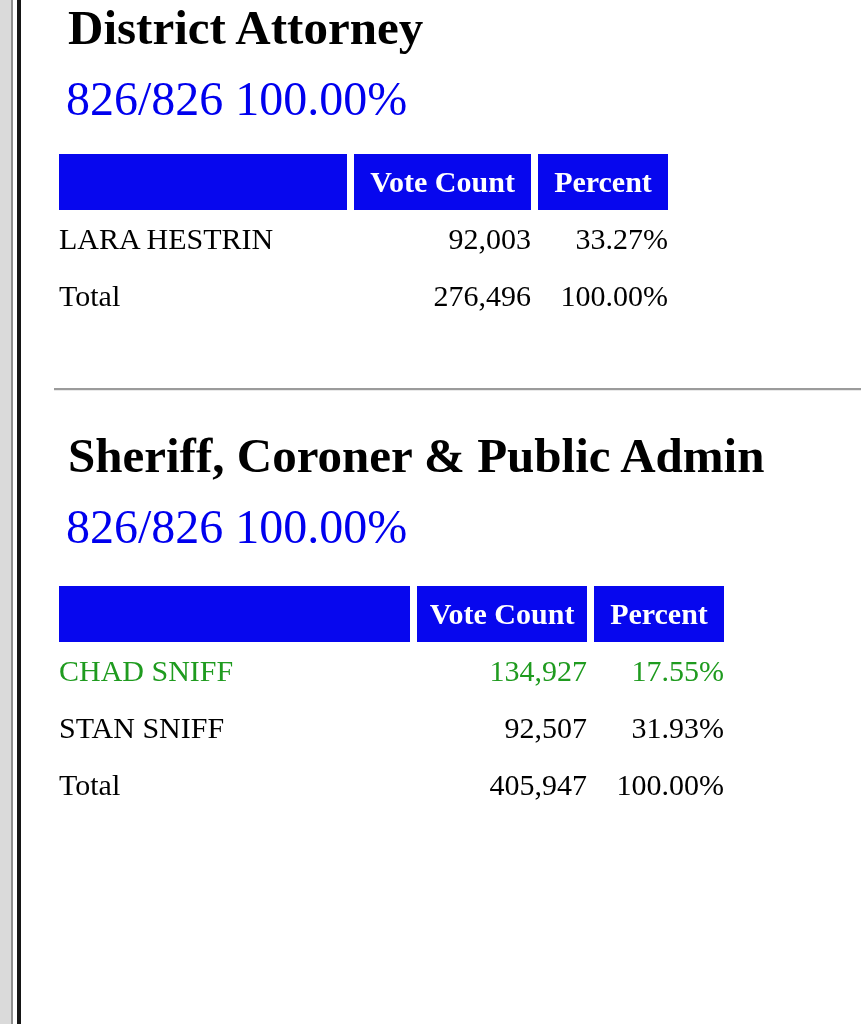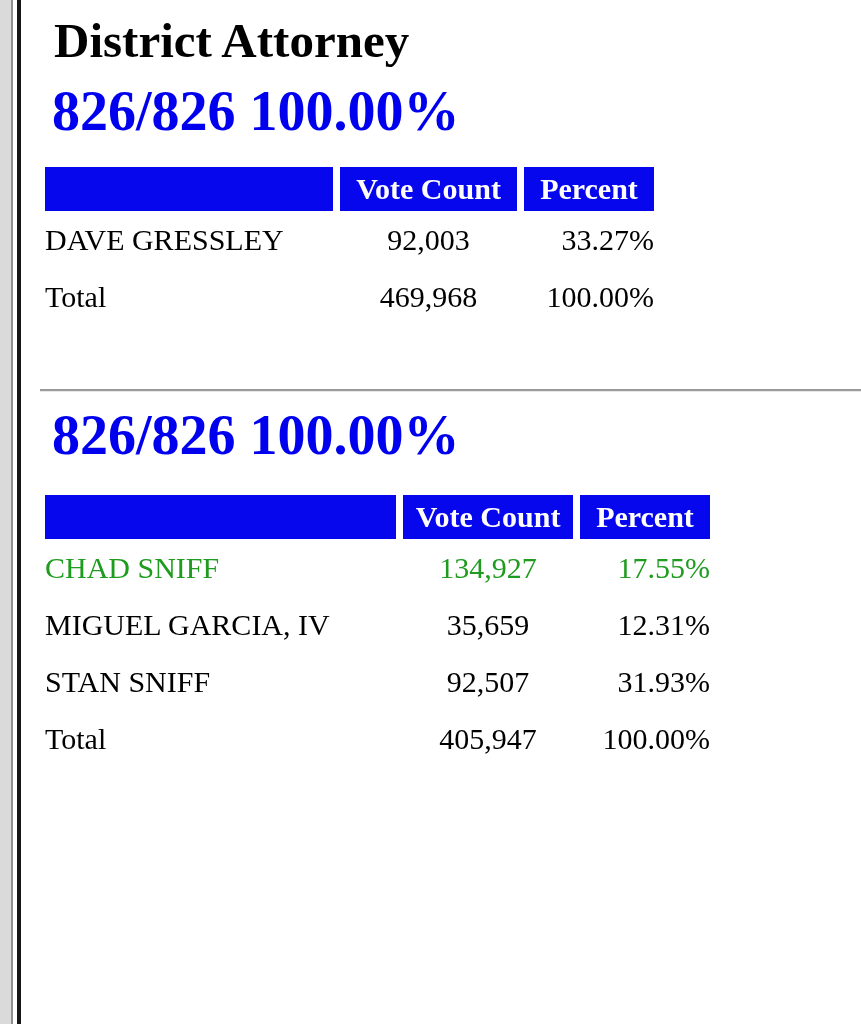--- a/index.html
+++ b/index.html
@@ -11,49 +11,48 @@
   }
   
   .frame-strip{
     position:absolute;left:0;top:0;width:11px;height:1024px;
     background:#dadada;border-right:2px solid #8f8f8f;
   }
   .frame-line{
     position:absolute;left:17px;top:0;width:4px;height:1024px;
     background:#161616;
   }
-  .content{margin-left:50px;padding-top:13px;}
+  .content{margin-left:64px;}
 
   h1.contest-title{
     font-size:49px;line-height:55px;font-weight:bold;
     margin:0 0 0 4px;color:#000;letter-spacing:0;
   }
   .precincts{
-    font-size:56px;line-height:55px;margin:16px 0 0 2px;
+    font-size:48px;line-height:55px;margin:16px 0 0 2px;
     color:var(--subtitle-blue,#0000ee);
-    font-weight:bold;
   }
 
   table.results{
     border-collapse:separate;border-spacing:7px 0;
     margin-left:-12px;font-size:30px;table-layout:fixed;
   }
   table.results.t1{margin-top:28px;}
   table.results.t2{margin-top:32px;}
   table.results th{
     background:var(--header-bg,#0707ee);
     color:var(--header-text,#ffffff);
-    font-weight:bold;font-size:30px;height:44px;
+    font-weight:bold;font-size:30px;height:56px;
     text-align:center;padding:0;
   }
   .t1 .name-col{width:288px;} .t1 .votes-col{width:177px;} .t1 .pct-col{width:130px;}
   .t2 .name-col{width:351px;} .t2 .votes-col{width:170px;} .t2 .pct-col{width:130px;}
   table.results td{height:57px;padding:0;white-space:nowrap;}
   td.name{padding-left:7px;text-align:left;}
-  td.votes{text-align:center;padding-right:10px;}
+  td.votes{text-align:right;padding-right:10px;}
   td.pct{text-align:right;padding-right:8px;}
   tr.winner td{color:var(--winner-green,#1f9b1f);}
 
   hr.divider{
     height:0;border:none;
     border-top:2px solid #9b9b9b;border-bottom:1px solid #e9e9e9;
     margin:64px 0 0 -10px;
   }
   section h1.second{margin-top:37px;}
 </style>
@@ -70,54 +69,50 @@
     <div class="precincts">826/826 100.00%</div>
 
     <table class="results t1">
       <tbody>
           <tr class="header-row">
         <th class="name-col"></th>
         <th class="votes-col">Vote Count</th>
         <th class="pct-col">Percent</th>
       </tr>
       <tr>
-        <td class="name">DAVE GRESSLEY</td>
+        <td class="name">LARA HESTRIN</td>
         <td class="votes">92,003</td>
         <td class="pct">33.27%</td>
       </tr>
       <tr class="total">
         <td class="name">Total</td>
-        <td class="votes">469,968</td>
+        <td class="votes">276,496</td>
         <td class="pct">100.00%</td>
       </tr>
     </tbody>
       </table>
   </section>
 
   <hr class="divider">
 
   <section>
+    <h1 class="contest-title second">Sheriff, Coroner &amp; Public Admin</h1>
     <div class="precincts">826/826 100.00%</div>
 
     <table class="results t2">
       <tbody>
           <tr class="header-row">
         <th class="name-col"></th>
         <th class="votes-col">Vote Count</th>
         <th class="pct-col">Percent</th>
       </tr>
       <tr class="winner">
         <td class="name">CHAD SNIFF</td>
         <td class="votes">134,927</td>
         <td class="pct">17.55%</td>
-      </tr>
-      <tr>
-        <td class="name">MIGUEL GARCIA, IV</td>
-        <td class="votes">35,659</td>
-        <td class="pct">12.31%</td>
       </tr>
       <tr>
         <td class="name">STAN SNIFF</td>
         <td class="votes">92,507</td>
         <td class="pct">31.93%</td>
       </tr>
       <tr class="total">
         <td class="name">Total</td>
         <td class="votes">405,947</td>
         <td class="pct">100.00%</td>

